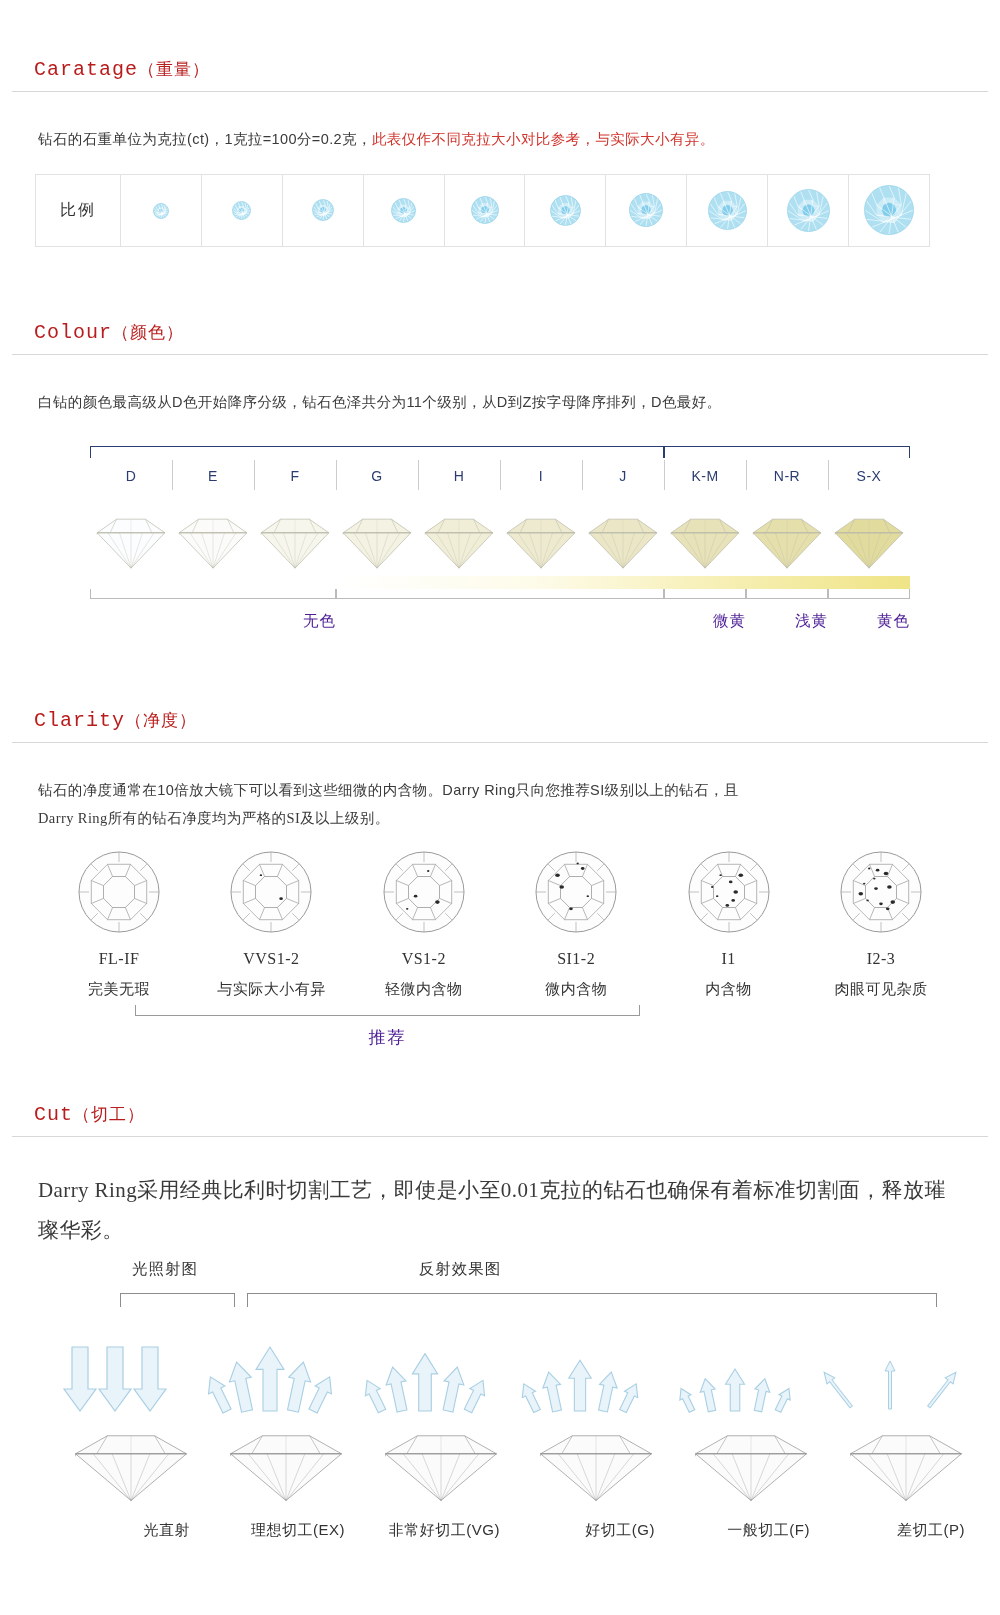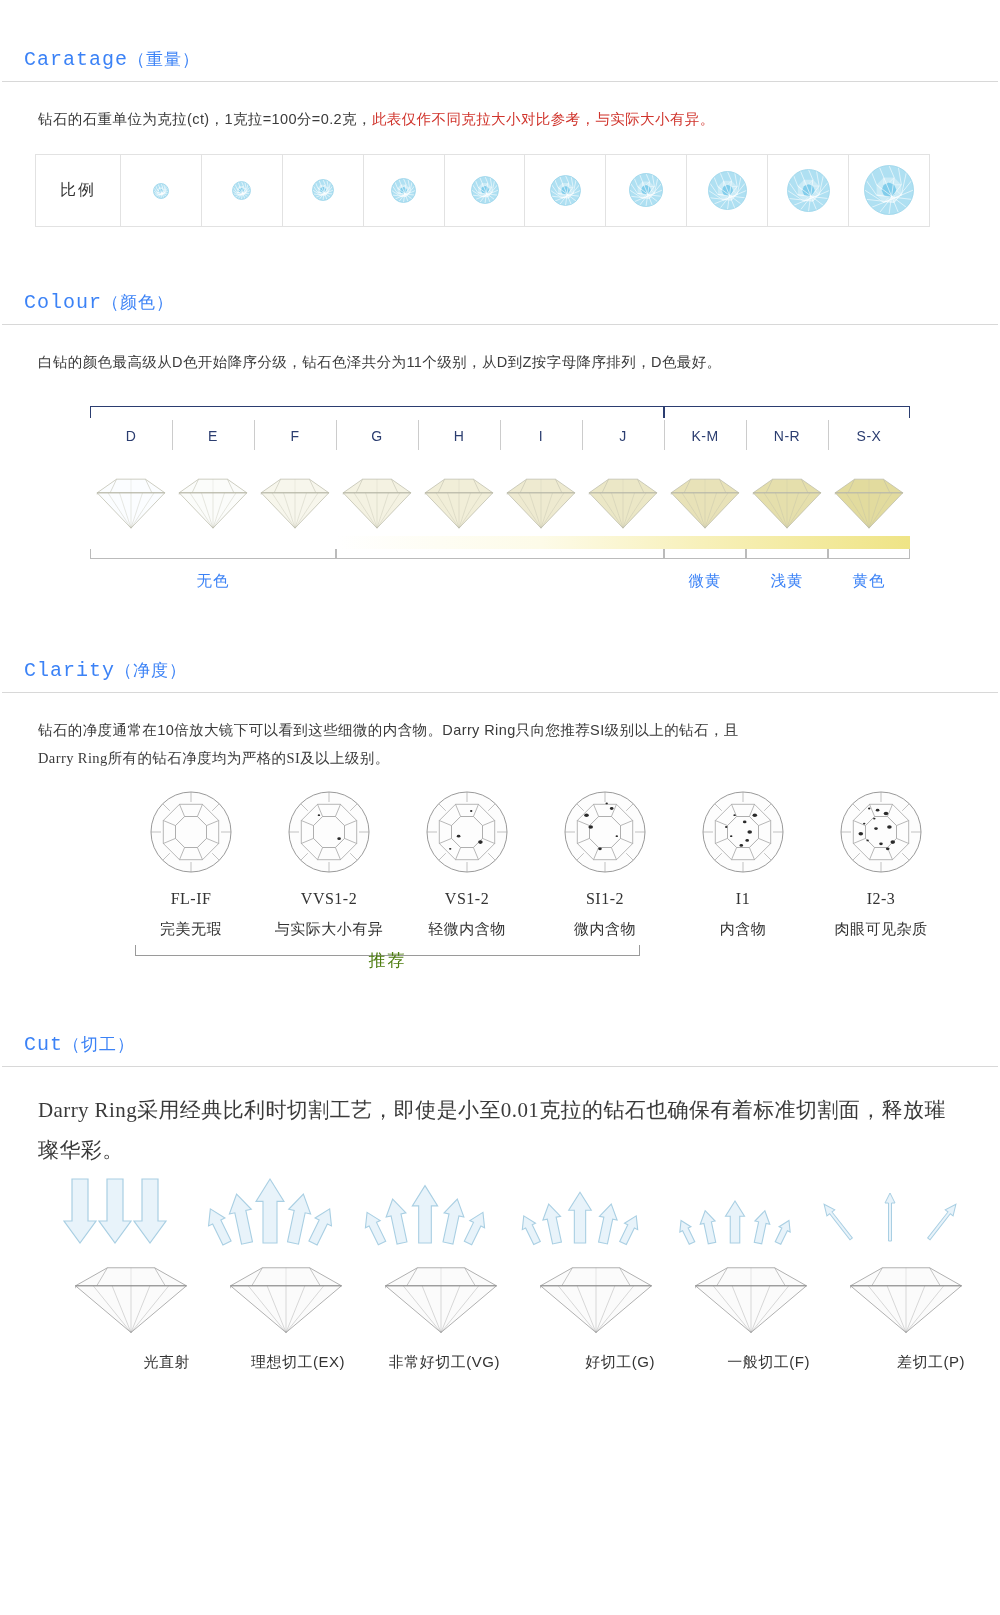--- a/index.html
+++ b/index.html
@@ -15,24 +15,24 @@
     position: relative;
   }
   .page { width: 1000px; position: relative; padding: 0; }
 
   
   .section { position: relative; }
   .sec-head {
     font-family: "Liberation Mono", "DejaVu Sans Mono", monospace;
     font-size: 20px;
     letter-spacing: 1px;
-    color: #3b82f6;
+    color: #b91c1c;
     padding: 0 0 10px 22px;
     border-bottom: 1px solid #d8d8d8;
-    margin: 2px;
+    margin: 12px;
   }
   .sec-head .cn { font-family: "Liberation Sans", sans-serif; font-size: 17px; }
 
   .desc {
     font-family: "Liberation Sans", sans-serif;
     font-size: 14.5px;
     color: #3a3a3a;
     line-height: 1.9;
     padding: 22px 40px 0 38px;
     letter-spacing: .4px;
@@ -106,44 +106,44 @@
     border: none;
   }
   .bracket-bot { position: relative; width: 820px; margin: 0 auto; height: 12px; }
   .bb-seg { position: absolute; top: 0; border: 1px solid #bbb; border-top: none; height: 10px; }
 
   .cat-row { position: relative; width: 820px; margin: 10px auto 0 auto; height: 30px; }
   .cat {
     position: absolute;
     font-family: "Liberation Sans", sans-serif;
     font-size: 15.5px;
-    color: #3b82f6;
-    text-align: center;
+    color: #4c1d95;
+    text-align: right;
     letter-spacing: 1px;
   }
 
   
-  .clarity-row { display: flex; justify-content: flex-end; gap: 0; padding: 18px 0 0 0; width: 900px; margin: 0 auto; }
+  .clarity-row { display: flex; justify-content: space-between; gap: 0; padding: 18px 0 0 0; width: 900px; margin: 0 auto; }
   .clar-cell { width: 138px; text-align: center; }
   .clar-name {
     font-family: "Liberation Serif", serif;
     font-size: 16px; color: #333; padding-top: 12px; letter-spacing: .5px;
   }
   .clar-cn {
     font-family: "Liberation Sans", sans-serif;
     font-size: 15px; color: #333; padding-top: 12px; letter-spacing: .5px;
   }
   .rec-wrap { position: relative; width: 900px; margin: 0 auto; height: 62px; }
   .rec-bracket {
     position: absolute; left: 85px; top: 6px; width: 505px; height: 11px;
     border: 1px solid #9a9a9a; border-top: none;
   }
   .rec-text {
-    position: absolute; left: 85px; top: 10px; width: 505px; text-align: center;
-    font-family: "Liberation Sans", sans-serif; font-size: 17px; color: #4d7c0f; letter-spacing: 2px;
+    position: absolute; left: 85px; top: 27px; width: 505px; text-align: center;
+    font-family: "Liberation Sans", sans-serif; font-size: 17px; color: #4c1d95; letter-spacing: 2px;
   }
 
   
   .cut-head-row { position: relative; width: 900px; margin: 0 auto; height: 88px; }
   .cut-head-label {
     position: absolute; font-family: "Liberation Sans", sans-serif;
     font-size: 15.5px; color: #333; text-align: center; letter-spacing: 1px;
   }
   .cut-bracket { position: absolute; border: 1px solid #8d8d8d; border-bottom: none; height: 14px; }
 
@@ -909,20 +909,26 @@
       <div class="rec-text">推荐</div>
     </div>
   </div>
 
   <div class="section" style="padding-top:30px;">
     <div class="sec-head">
       <span>Cut</span><span class="cn">（切工）</span>
     </div>
     <div class="desc" style="font-family:'Liberation Serif',serif;font-size:21px;">Darry Ring采用经典比利时切割工艺，即使是小至0.01克拉的钻石也确保有着标准切割面，释放璀璨华彩。</div>
 
+    <div class="cut-head-row">
+      <div class="cut-head-label" style="left:45px;top:8px;width:140px;">光照射图</div>
+      <div class="cut-head-label" style="left:330px;top:8px;width:160px;">反射效果图</div>
+      <div class="cut-bracket" style="left:70px;top:42px;width:115px;"></div>
+      <div class="cut-bracket" style="left:197px;top:42px;width:690px;"></div>
+    </div>
 
     <div class="cut-row" id="cut-row">
         <div class="cut-cell">
           <div><svg width="150" height="78" viewBox="0 0 150 78">
               <polygon points="40,8 48,8 48,50 56,50 40,72 24,50 32,50 32,8" fill="#e8f3fa" stroke="#a9cfe3" stroke-width="1.2"></polygon>
               <polygon points="75,8 83,8 83,50 91,50 75,72 59,50 67,50 67,8" fill="#e8f3fa" stroke="#a9cfe3" stroke-width="1.2"></polygon>
               <polygon points="110,8 118,8 118,50 126,50 110,72 94,50 102,50 102,8" fill="#e8f3fa" stroke="#a9cfe3" stroke-width="1.2"></polygon>
             </svg></div>
           <div><svg width="118" height="82" viewBox="0 0 118 82">
               <polygon points="35.4,14.76 82.6,14.76 114.46,32.800000000000004 3.54,32.800000000000004" fill="#fbfbfb" stroke="#8f8f8f" stroke-width="0.7"></polygon>

